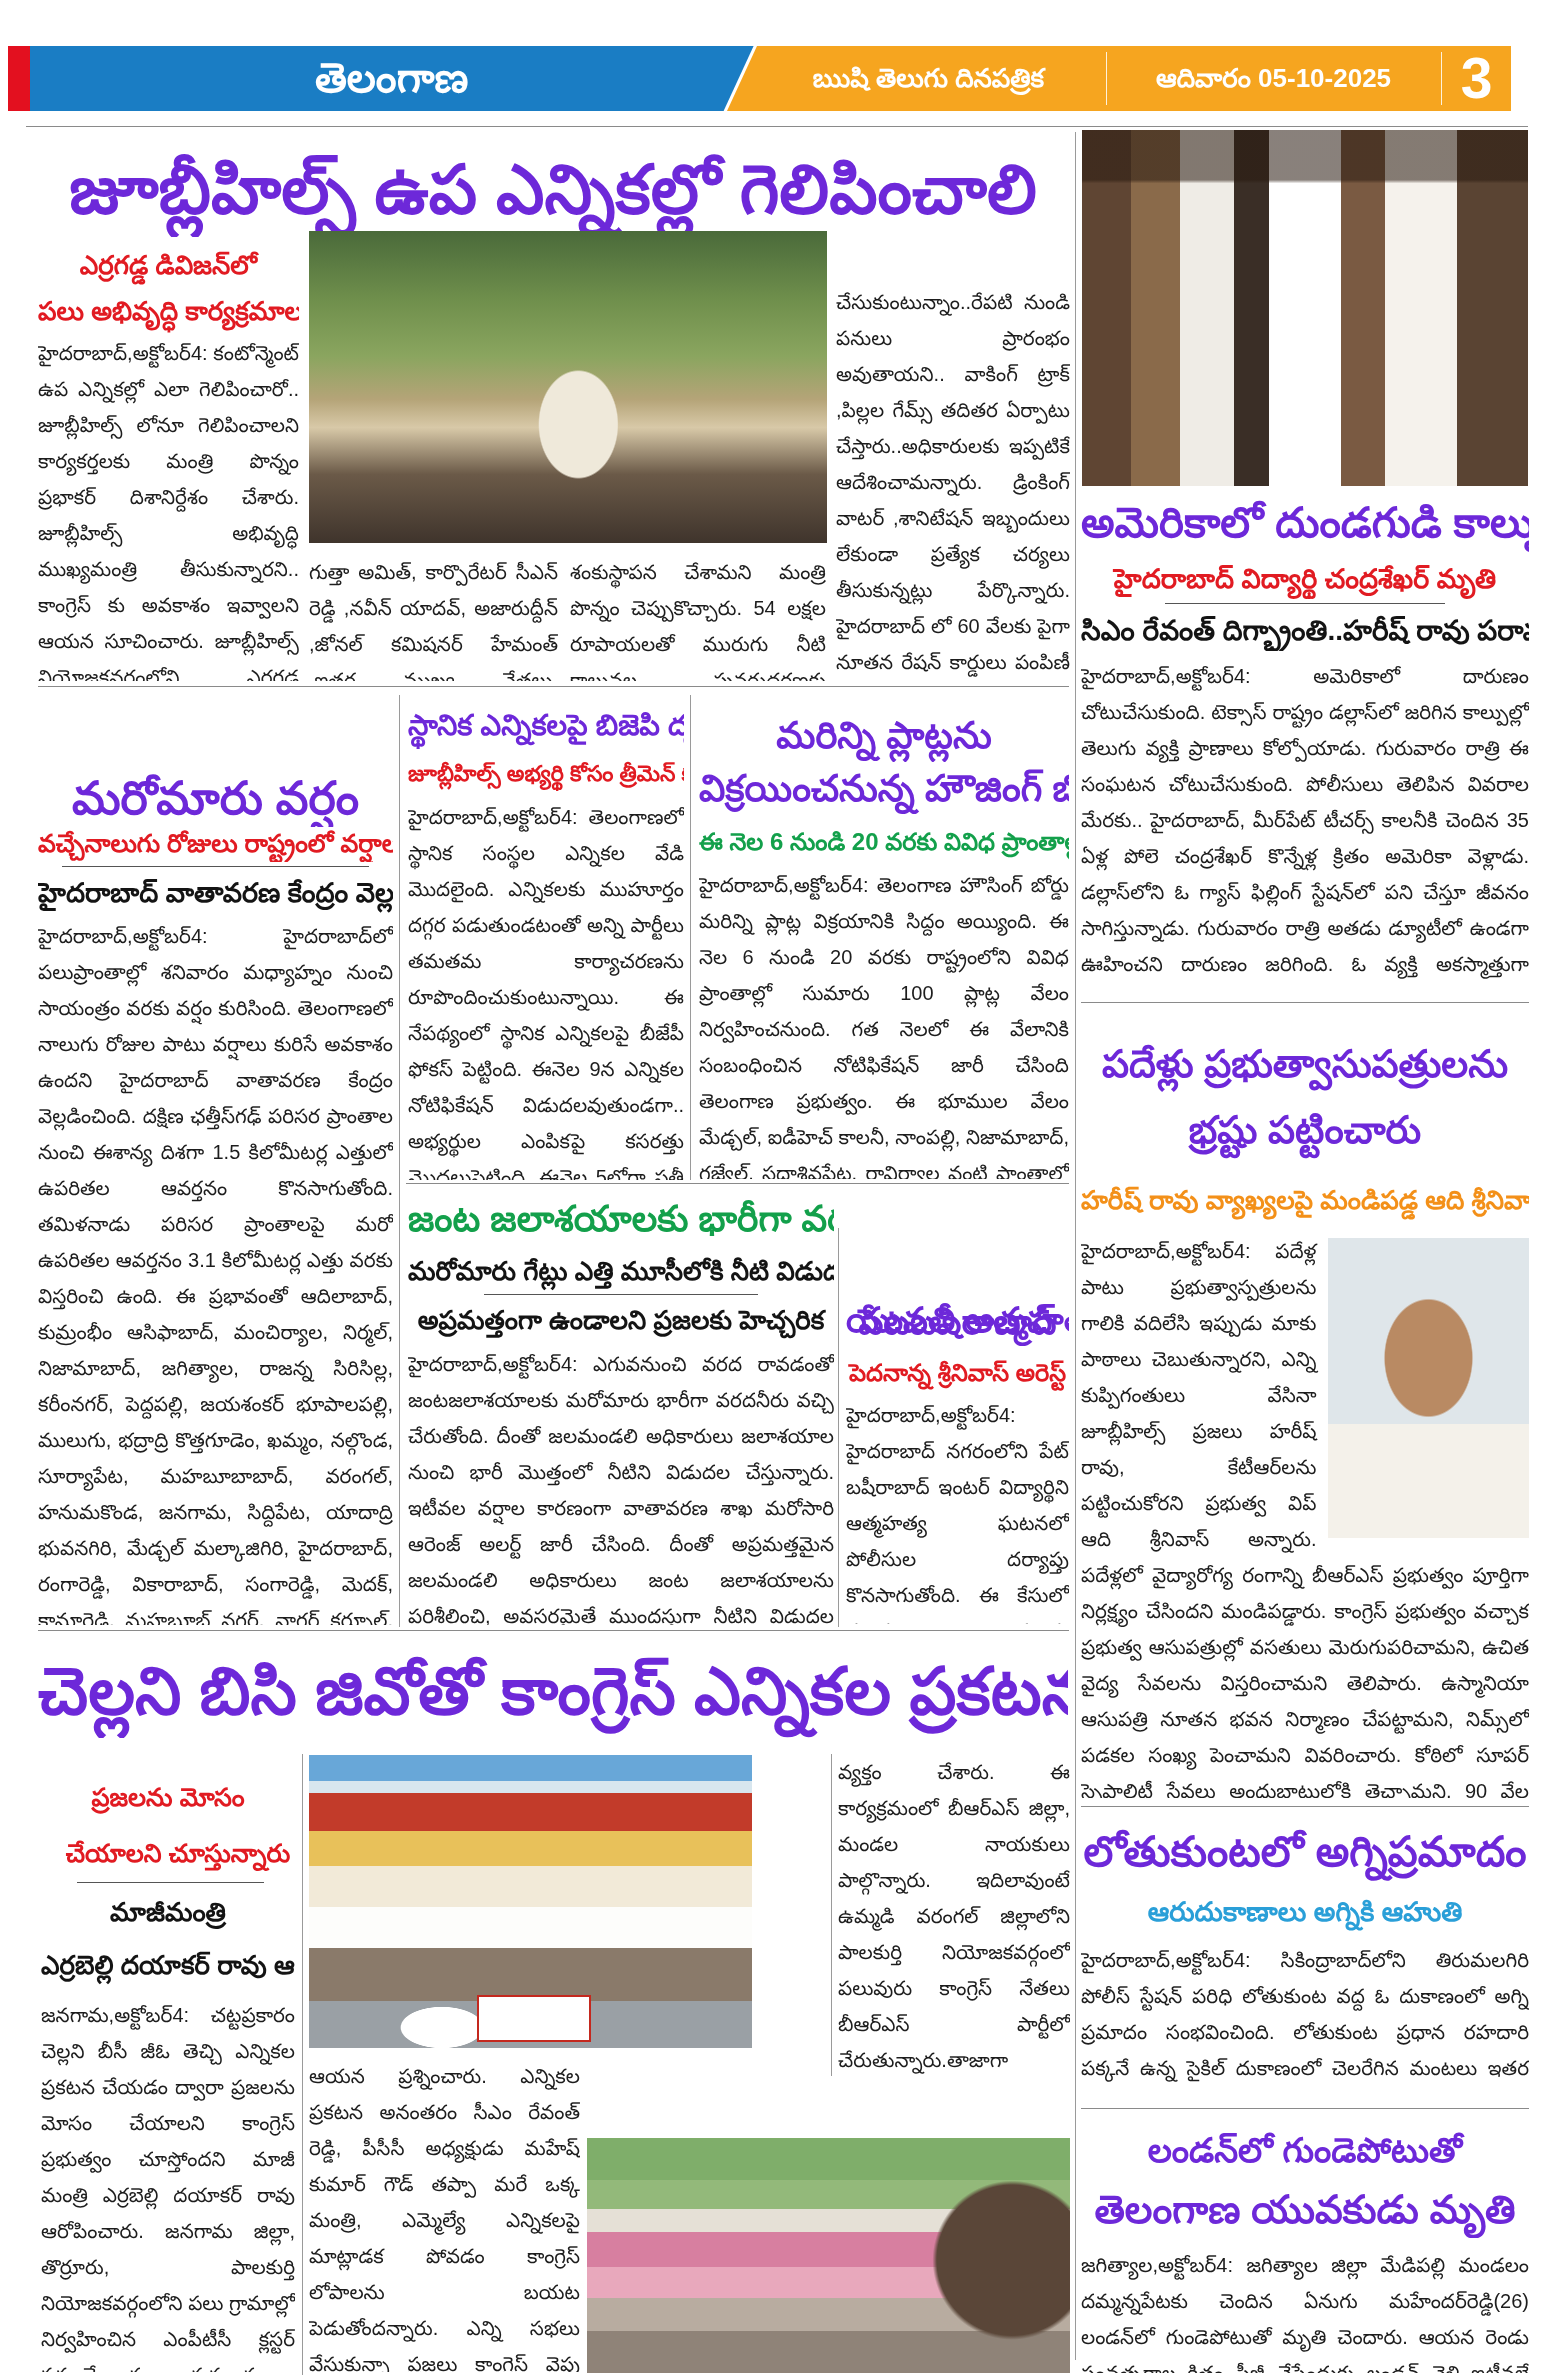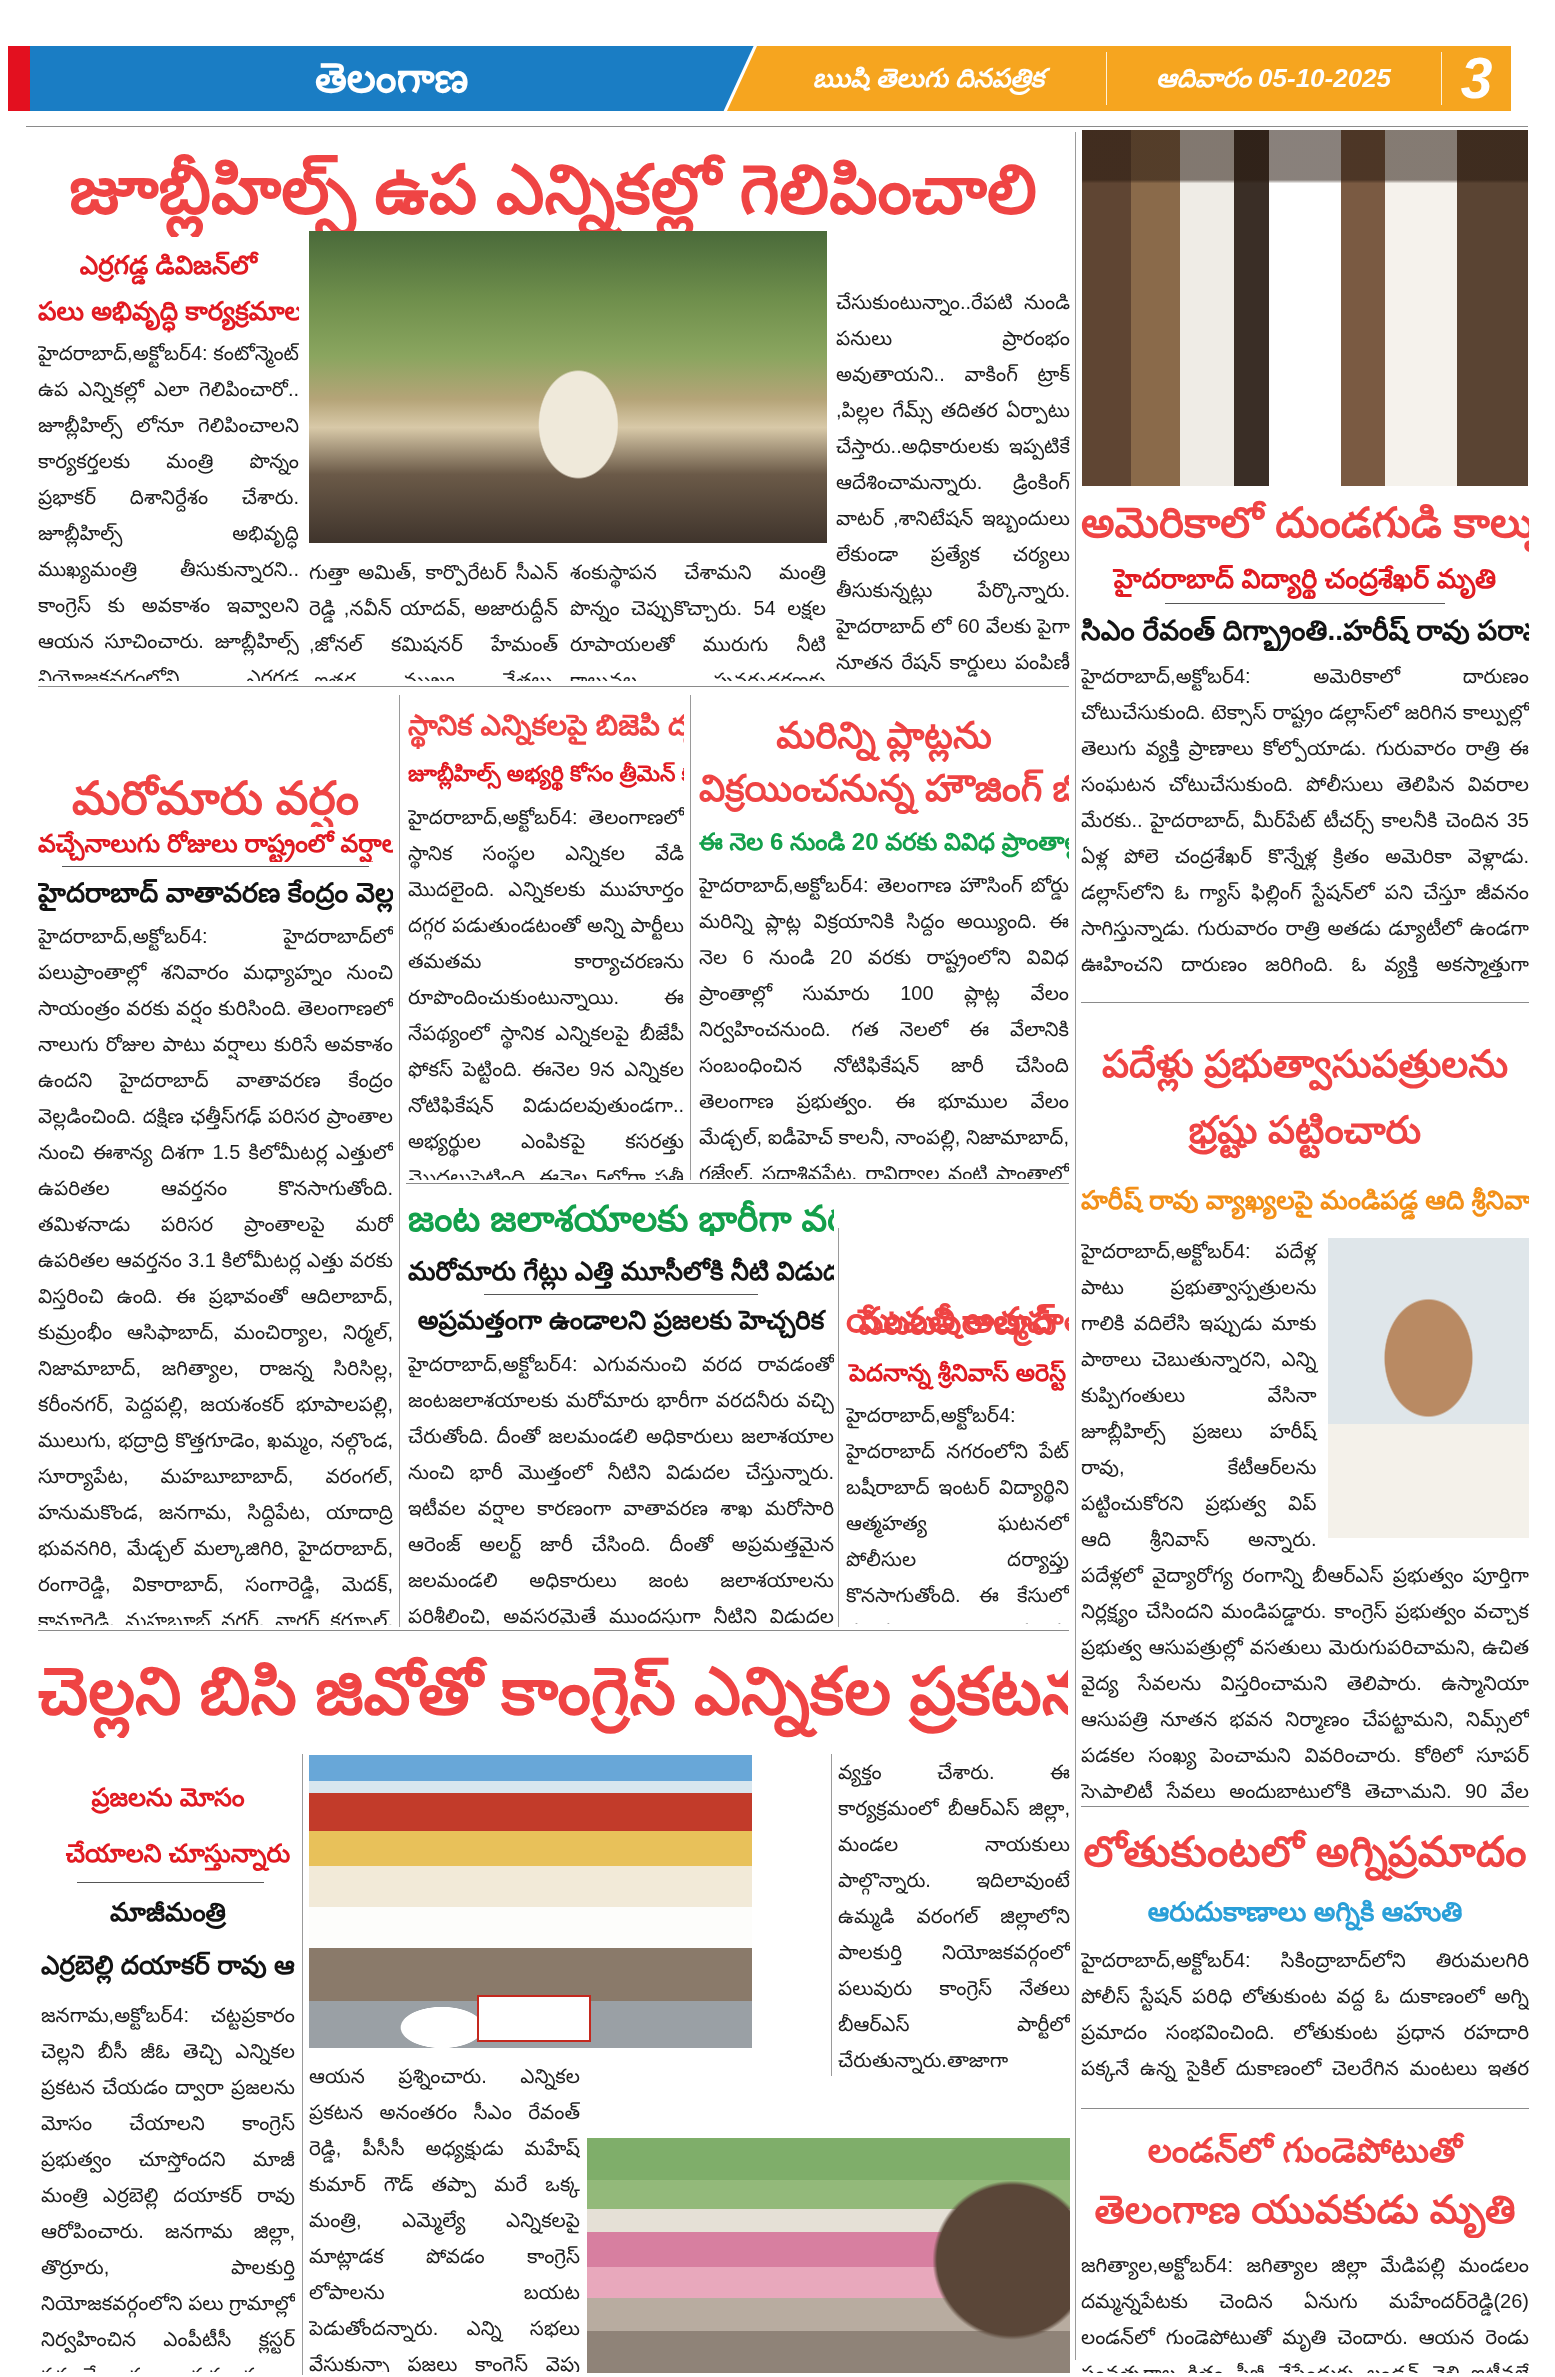--- a/index.html
+++ b/index.html
@@ -13,21 +13,21 @@
   .mh-section{color:#fff;font-weight:bold;font-size:41px;text-align:center;line-height:65px;}
   .mh-paper{color:#fff;font-weight:bold;font-size:26px;line-height:65px;text-align:center;}
   .mh-date{color:#fff;font-weight:bold;font-size:26px;line-height:65px;text-align:center;}
   .mh-page{color:#fff;font-weight:bold;font-size:57px;line-height:65px;text-align:center;}
   .mh-sep{width:1.4px;background:rgba(255,255,255,.85);}
   
   .hrule{background:#8a8a8a;height:1.4px;}
   .vrule{background:#9a9a9a;width:1.4px;}
   .subrule{background:#555;height:1.4px;}
   
-  .hl{font-weight:bold;color:#ef4444;text-align:center;white-space:nowrap;overflow:hidden;}
+  .hl{font-weight:bold;color:#6d28d9;text-align:center;white-space:nowrap;overflow:hidden;}
   .hl-main{font-size:68px;line-height:91px;}
   .hl-lg{font-size:46px;line-height:57px;}
   .hl-sm{font-size:35px;line-height:52px;}
   .kick{font-weight:bold;text-align:center;white-space:nowrap;overflow:hidden;}
   .red{color:#e11b22;}
   .green{color:#13a04b;}
   .orange{color:#f39019;}
   .blue{color:#2a9fd8;}
   .black{color:#141414;}
   .body{font-size:20px;line-height:36px;text-align:justify;color:#1d1d1d;overflow:hidden;word-break:break-word;}
@@ -53,21 +53,21 @@
 </head>
 <body>
 
 <div class="page">
 
   <div class="abs" style="left:8px;top:46px;width:1502px;height:51px;">
     <div class="abs mh-red" style="left:0;top:0;width:35px;height:65px;"></div>
     <div class="abs mh-blue" style="left:21.6px;top:0;width:724px;height:65px;">
       <div class="mh-section">తెలంగాణ</div>
     </div>
-    <div class="abs mh-orange" style="left:719px;top:0;width:784px;height:65px;font-style:italic;">
+    <div class="abs mh-orange" style="left:719px;top:0;width:784px;height:65px;">
       <div class="abs mh-paper" style="left:53px;top:0;width:297px;">ఋషి తెలుగు దినపత్రిక</div>
       <div class="abs mh-sep" style="left:379px;top:5.8px;height:53px;"></div>
       <div class="abs mh-date" style="left:398px;top:0;width:297px;">ఆదివారం 05-10-2025</div>
       <div class="abs mh-sep" style="left:714px;top:5.8px;height:53px;"></div>
       <div class="abs mh-page" style="left:716px;top:0;width:67px;">3</div>
     </div>
   </div>
   <div class="abs hrule" style="left:26px;top:126px;width:1502px;"></div>
 
   <div class="abs vrule" style="left:1075px;top:132px;height:2228px;width:1px;"></div>

